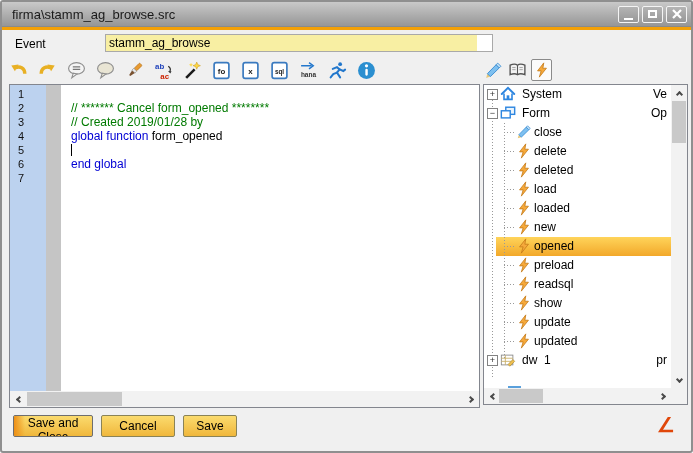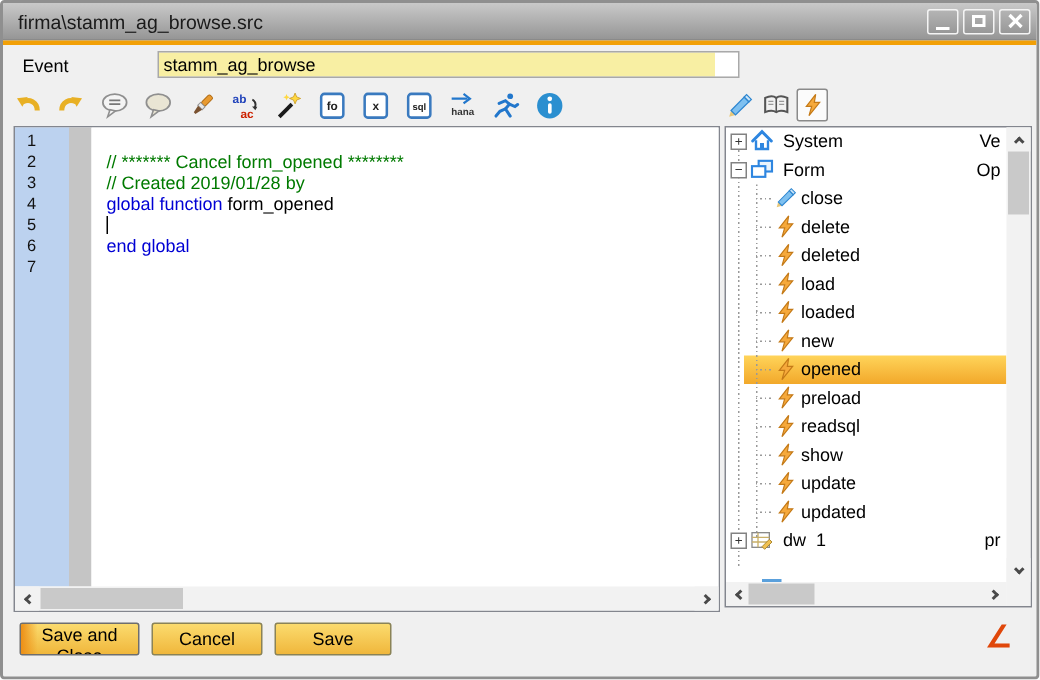--- a/index.html
+++ b/index.html
@@ -102,21 +102,21 @@
   
   .footer{ position:absolute; left:11px; top:413px; display:flex; gap:8px; }
   .btn{
     height:22px; position:relative; overflow:hidden;
     border:1px solid #8a8357; border-radius:2px;
     background:linear-gradient(var(--btn-top,#FBDB6E),var(--btn-bottom,#F0B73C));
     font-family:"Liberation Sans",sans-serif; font-size:12px; color:#000; cursor:default;
   }
   .footer .btn:nth-child(1){ width:80px; }
   .footer .btn:nth-child(2){ width:74px; }
-  .footer .btn:nth-child(3){ width:78px; }
+  .footer .btn:nth-child(3){ width:54px; }
   .btn.primary{ border-color:#6e6e6e; }
   .btn.primary::before{
     content:''; position:absolute; left:0; top:0; bottom:0; width:11px;
     background:linear-gradient(90deg,#ED8F16,rgba(237,143,22,0));
   }
   .grip{ position:absolute; right:16px; top:412px; font-size:20px; font-weight:bold;
          color:var(--grip,#E0470A); line-height:22px; }
 </style>
 </head>
 <body>

